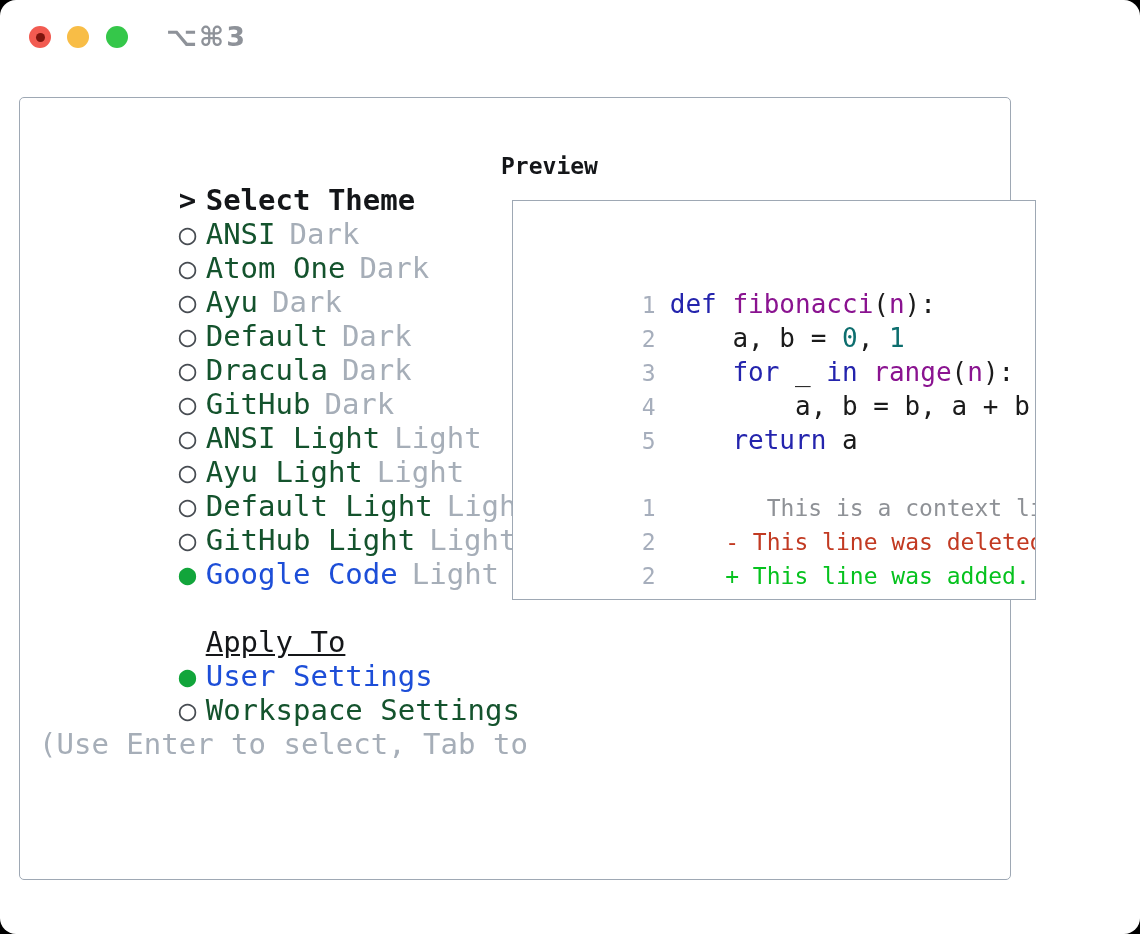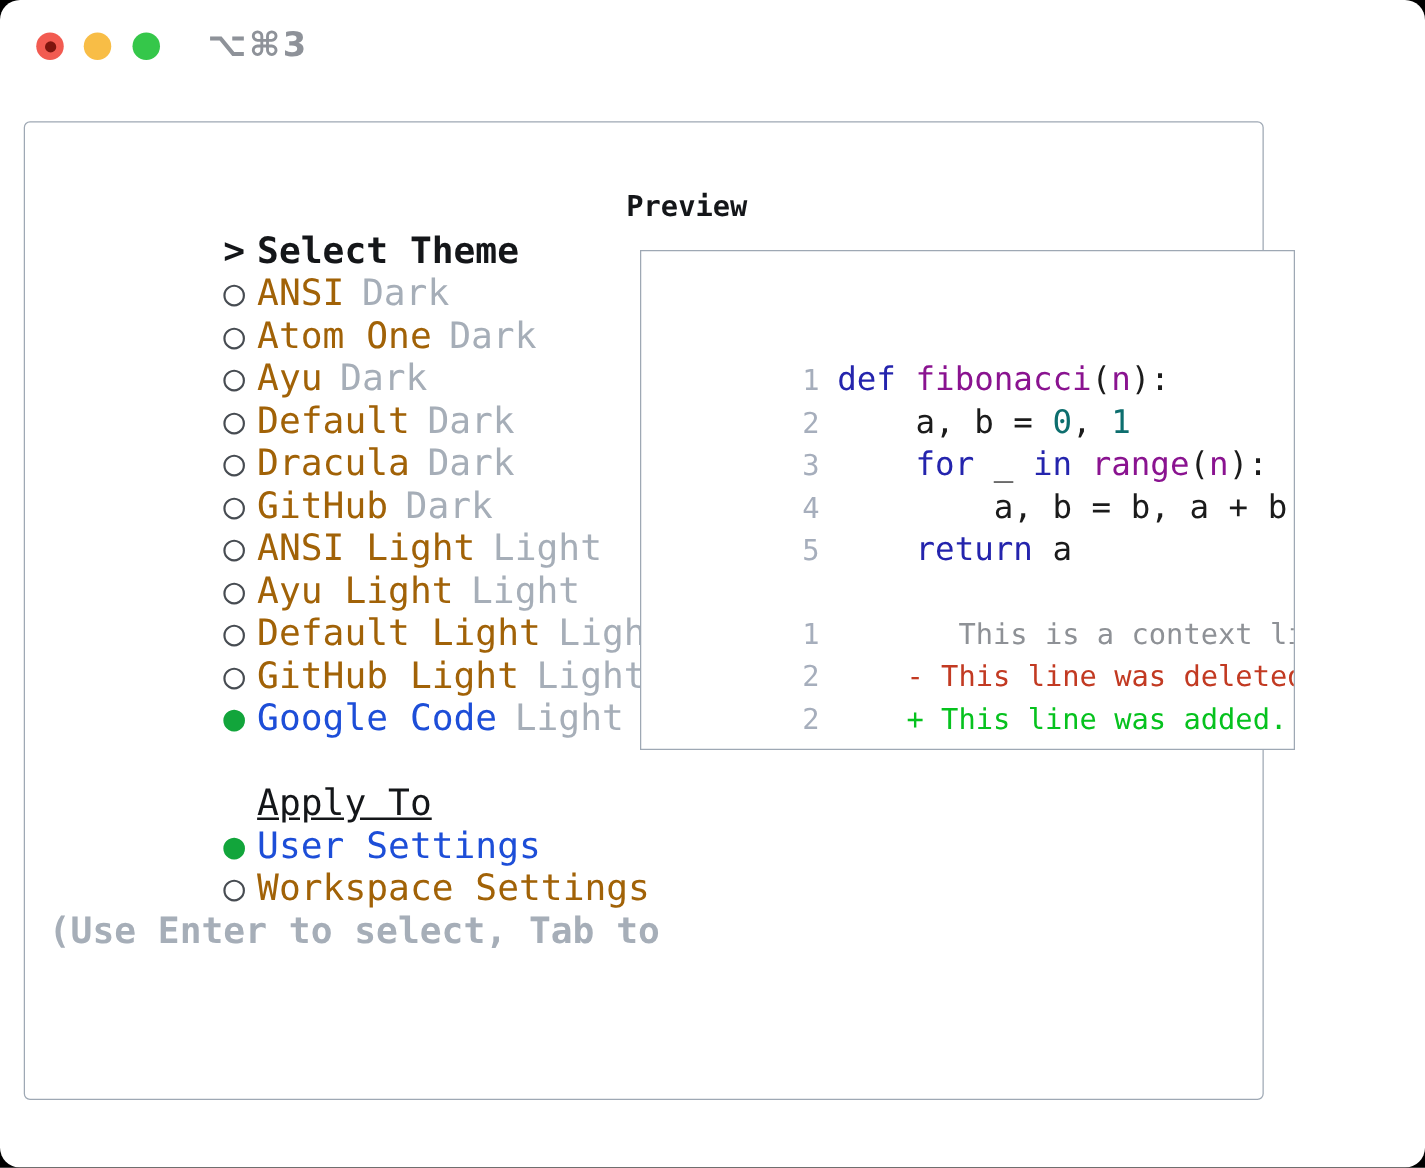--- a/index.html
+++ b/index.html
@@ -25,26 +25,26 @@
     position:absolute;left:19px;top:97px;width:992px;height:783px;
     border:1.5px solid #9ea8b4;border-radius:5px;box-sizing:border-box;
     background:#fff;
   }
   
   .left-col{position:absolute;left:19px;top:51px;}
   .row{height:34px;line-height:34px;font-size:29px;white-space:pre;}
   .marker{display:inline-block;width:27px;color:#474c52;}
   .hdr .marker{color:#141619;font-weight:bold;}
   .hdr-label{color:#141619;font-weight:bold;}
-  .tname{color:#a16207;}
+  .tname{color:#14532d;}
   .tvariant{color:#a6aeb8;margin-left:14px;}
   .row.sel .marker{color:#12a53b;}
   .row.sel .tname{color:#1d4ed8;}
   .subhdr{color:#141619;text-decoration:underline;}
-  .hint{color:#a6aeb8;font-weight:bold;}
+  .hint{color:#a6aeb8;}
   .spacer{height:34px;}
   
   .preview-label{
     position:absolute;left:481px;top:51px;height:34px;line-height:34px;
     font-size:23px;font-weight:bold;color:#141619;
   }
   .preview-box{
     position:absolute;left:492px;top:102px;width:524px;height:400px;
     border:1.5px solid #9ea8b4;box-sizing:border-box;background:#fff;
     padding:52px 0 0 18px;overflow:hidden;

